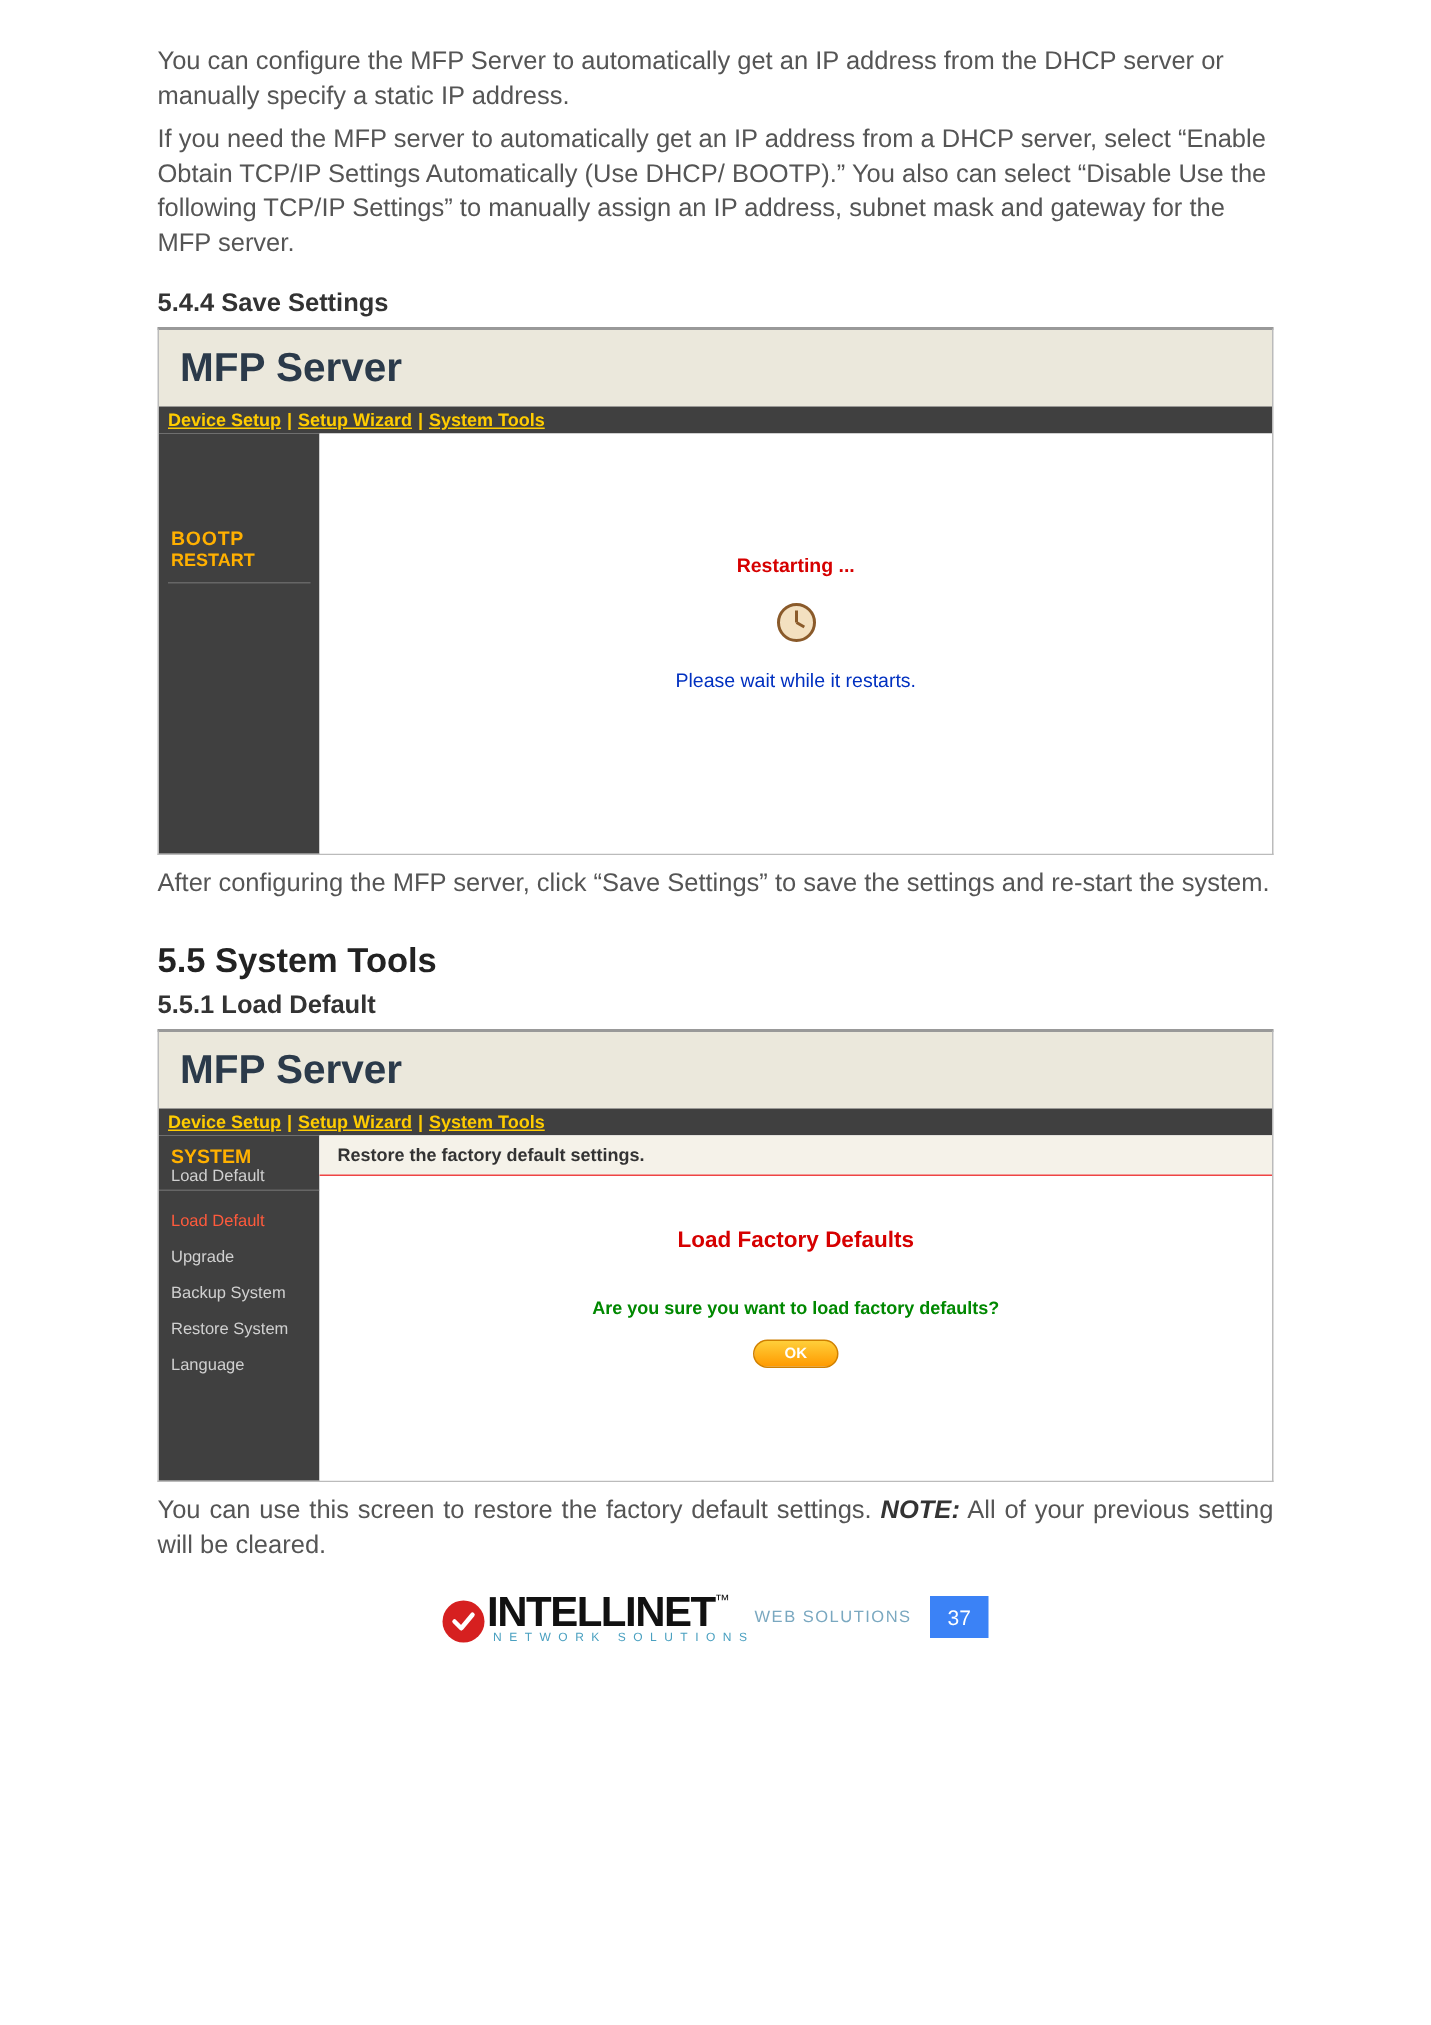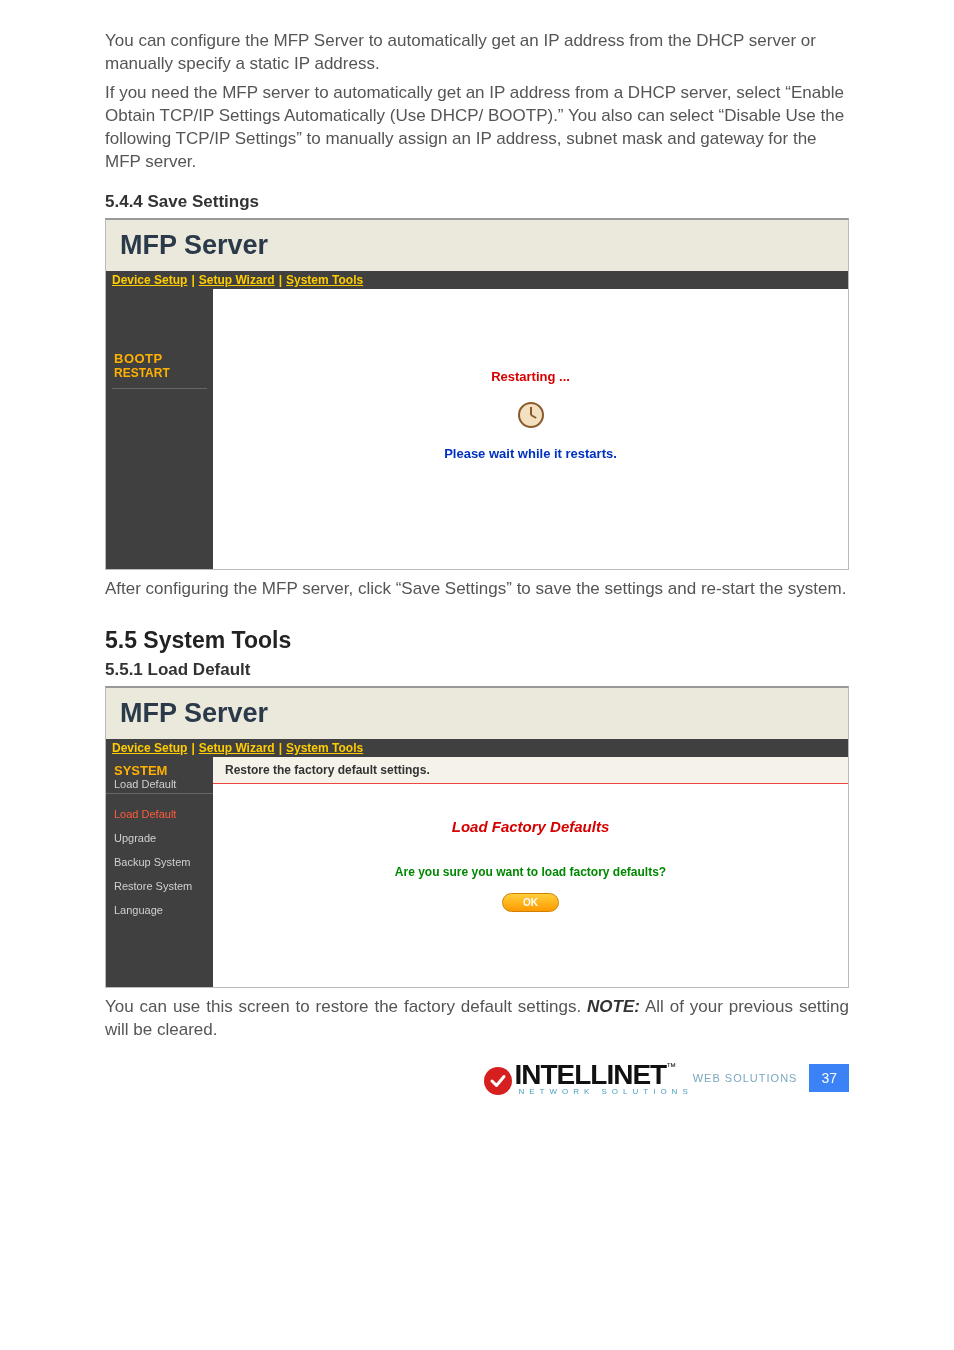--- a/index.html
+++ b/index.html
@@ -127,21 +127,21 @@
     background: #f3e0c0;
   }
   .clock-icon::before, .clock-icon::after {
     content: ""; position: absolute; background: #8a5a2a; left: 50%; top: 50%;
     transform-origin: bottom center;
   }
   .clock-icon::before { width: 2px; height: 8px; transform: translate(-50%,-100%) rotate(0deg);}
   .clock-icon::after  { width: 2px; height: 6px; transform: translate(-50%,-100%) rotate(120deg);}
   .please-wait {
     color: #0030c0;
-    font-weight: bold;
+    font-weight: normal;
     font-size: 13px;
   }
 
   
   .after-panel {
     font-size: 17px;
     line-height: 1.35;
     color: #555;
     margin-top: 8px;
     text-align: justify;
@@ -173,21 +173,20 @@
     color: #333;
     text-align: left;
     padding: 6px 12px;
     border-bottom: 1px solid #ef4444;
   }
   .lf-title {
     color: #d60000;
     font-weight: bold;
     font-size: 15px;
     margin-top: 34px;
-    font-style: italic;
   }
   .lf-question {
     color: #008800;
     font-weight: bold;
     font-size: 12px;
     margin-top: 30px;
   }
   .ok-btn {
     margin-top: 14px;
     display: inline-block;
@@ -208,21 +207,21 @@
     margin-top: 8px;
     text-align: justify;
   }
   .note-text .bold-ital { font-weight: bold; font-style: italic; color: #333; }
 
   
   .footer {
     margin-top: 18px;
     display: flex;
     align-items: center;
-    justify-content: flex-end;
+    justify-content: center;
   }
   .logo {
     display: flex;
     align-items: baseline;
   }
   .logo-check {
     width: 28px; height: 28px;
     background: #d62020;
     border-radius: 50%;
     display: inline-flex;

